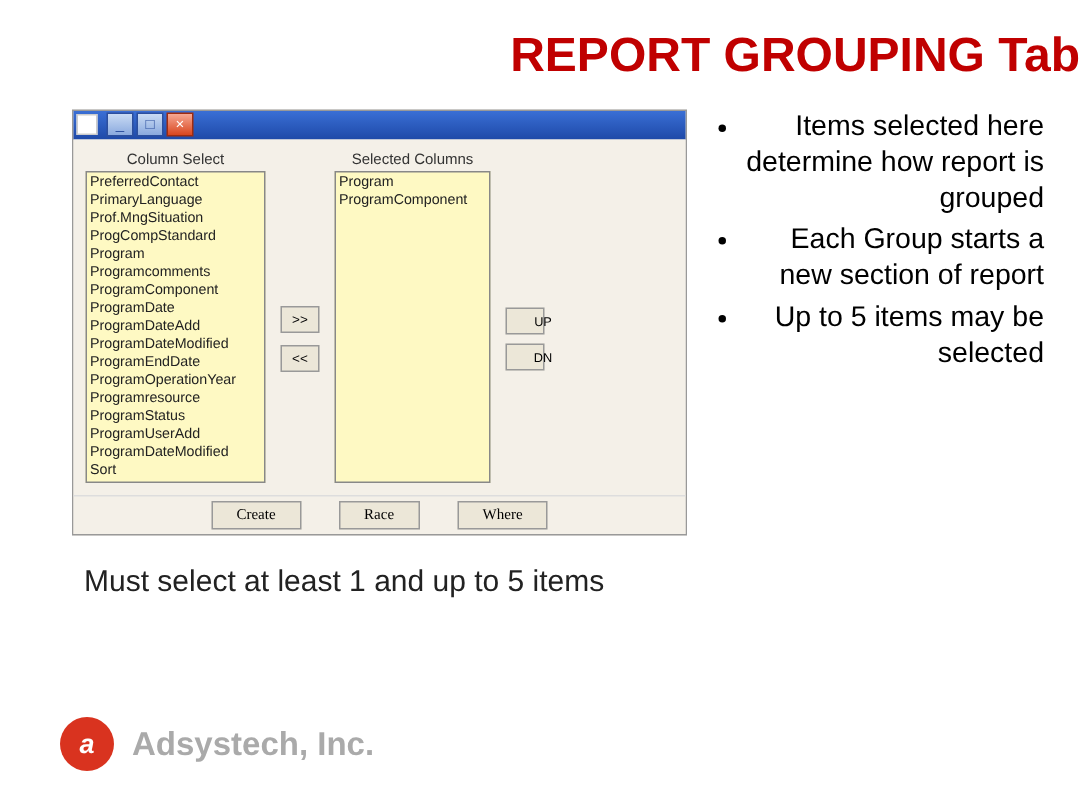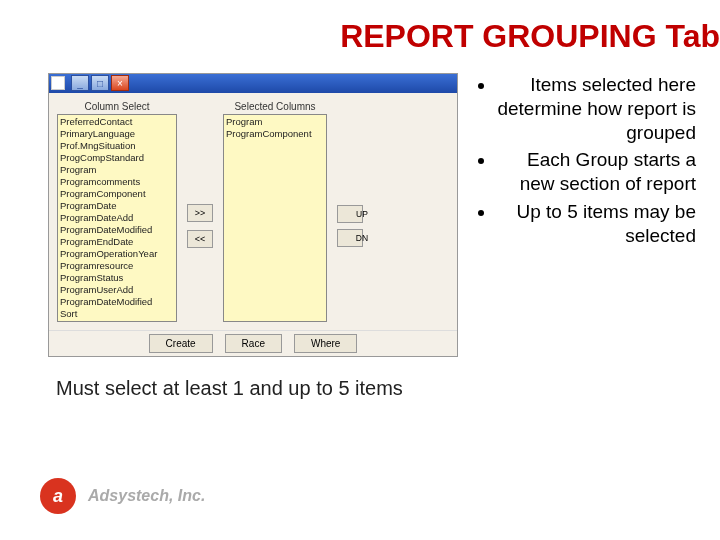--- a/index.html
+++ b/index.html
@@ -18,30 +18,30 @@
   .tab.active { background: #f4f0e8; font-weight: normal; }
   .panel-body { flex: 1; background: #f4f0e8; display: flex; padding: 8px; column-gap: 4px; }
   .col-group { display: flex; flex-direction: column; }
   .col-head { font-size: 10px; color: #333; text-align: center; margin-bottom: 2px; }
   .listbox { background: #fef9c3; border: 1px solid #888; font-size: 9.5px; color: #222; overflow: hidden; padding: 1px 0; }
   .listbox .item { padding: 0 2px; white-space: nowrap; line-height: 12px; }
   .shuttle { display: flex; flex-direction: column; justify-content: center; gap: 8px; padding: 0 6px; margin-top: 30px; }
   .sbtn { width: 26px; height: 18px; font-size: 9px; background: #ece7d8; border: 1px solid #999; display: flex; align-items: center; justify-content: center; }
   .order-btns { display: flex; flex-direction: column; justify-content: center; gap: 6px; padding-left: 6px; margin-top: 30px; }
   .obtn { width: 26px; height: 18px; font-size: 8.5px; background: #ece7d8; border: 1px solid #999; display: flex; align-items: center; justify-content: center; padding-left: 24px; }
-  .bottom-bar { height: 30px; background: #f4f0e8; display: flex; justify-content: center; align-items: center; gap: 12px; border-top: 1px solid #ddd; }
+  .bottom-bar { height: 30px; background: #f4f0e8; display: flex; justify-content: center; align-items: center; gap: 25px; border-top: 1px solid #ddd; font-family: Liberation Serif, serif; }
   .bbtn { font-size: 10px; padding: 3px 16px; background: #ece7d8; border: 1px solid #999; }
   .bullets { flex: 1; padding-left: 18px; }
   .bullets ul { list-style: disc; padding-left: 20px; text-align: right; }
   .bullets li { font-size: 19px; line-height: 1.25; color: #000; margin-bottom: 4px; }
   .caption { font-size: 20px; color: #222; margin: 20px 0 0 56px; }
   .footer { position: absolute; left: 40px; bottom: 26px; display: flex; align-items: center; gap: 12px; }
   .footer-icon { width: 36px; height: 36px; border-radius: 50%; background: #d9331f; display: flex; align-items: center; justify-content: center; }
   .footer-icon span { color: #fff; font-weight: bold; font-size: 18px; font-style: italic; }
-  .footer-text { font-size: 16px; font-weight: bold; color: #aaa; font-style: italic; }
+  .footer-text { font-size: 22px; font-weight: bold; color: #aaa; }
 </style>
 </head>
 <body>
 
 <div class="slide-title">REPORT GROUPING Tab</div>
 
 <div class="content-row">
   <div class="app-window">
     <div class="titlebar">
       <div class="titlebar-icon"></div>

